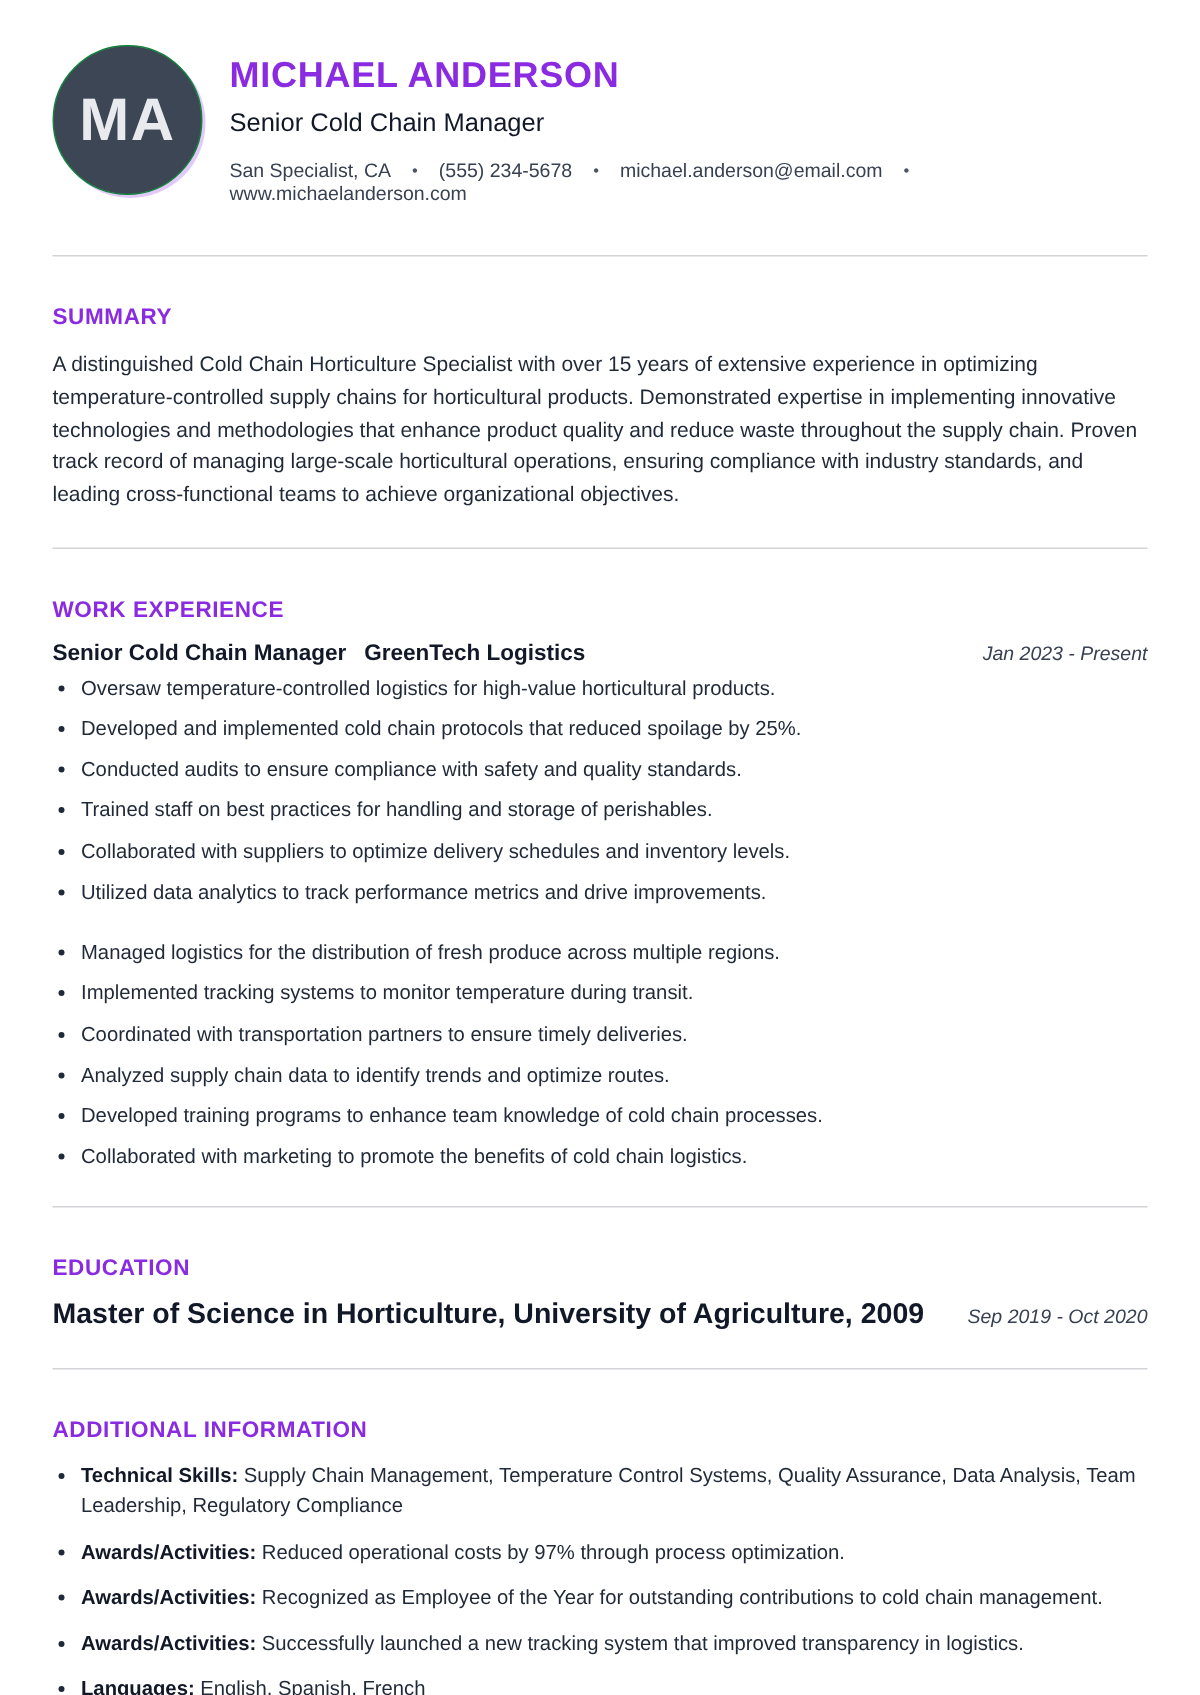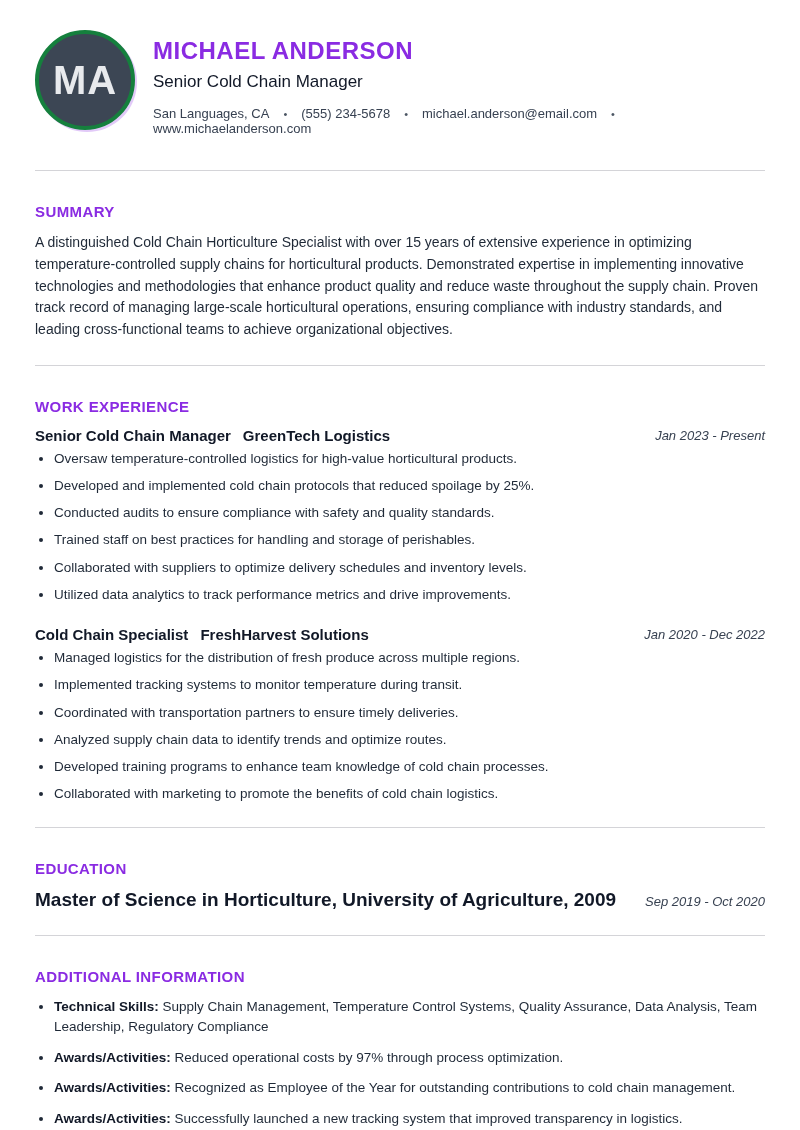--- a/index.html
+++ b/index.html
@@ -16,21 +16,21 @@
     background: #ffffff;
     padding: 30px 35px 60px 35px;
   }
 
   
   .header { display: flex; align-items: flex-start; gap: 18px; padding-bottom: 10px; }
   .avatar {
     width: 100px; height: 100px; flex: 0 0 100px;
     border-radius: 50%;
     background: #3c4654;
-    border: 4px solid #15803d;
+    border: 1px solid #15803d;
     box-shadow: 2px 2px 0 0 rgba(138,43,226,0.25);
     display: flex; align-items: center; justify-content: center;
     color: #e8eaed; font-size: 40px; font-weight: 700; letter-spacing: 1px;
   }
   .header-text { padding-top: 8px; }
   .name {
     color: #8a2be2; font-size: 24px; font-weight: 800;
     letter-spacing: 0.5px; margin: 0 0 8px 0; line-height: 1.1;
   }
   .role-title { font-size: 17px; color: #111827; margin: 0 0 14px 0; font-weight: 400; }
@@ -74,21 +74,21 @@
 <div class="page">
 
   <div class="header">
     <div class="avatar">
       <span>MA</span>
     </div>
     <div class="header-text">
       <h1 class="name">MICHAEL ANDERSON</h1>
       <p class="role-title">Senior Cold Chain Manager</p>
       <div class="contact-row">
-        <span class="contact-item">San Languages, CA</span>
+        <span class="contact-item">San Specialist, CA</span>
         <span class="contact-sep">•</span>
         <span class="contact-item">(555) 234-5678</span>
         <span class="contact-sep">•</span>
         <span class="contact-item">michael.anderson@email.com</span>
         <span class="contact-sep">•</span>
         <span class="contact-item">www.michaelanderson.com</span>
       </div>
     </div>
   </div>
 
@@ -111,26 +111,20 @@
         <li>Oversaw temperature-controlled logistics for high-value horticultural products.</li>
         <li>Developed and implemented cold chain protocols that reduced spoilage by 25%.</li>
         <li>Conducted audits to ensure compliance with safety and quality standards.</li>
         <li>Trained staff on best practices for handling and storage of perishables.</li>
         <li>Collaborated with suppliers to optimize delivery schedules and inventory levels.</li>
         <li>Utilized data analytics to track performance metrics and drive improvements.</li>
       </ul>
     </div>
 
     <div class="job">
-      <div class="job-header">
-        <span class="job-title">
-          <span>Cold Chain Specialist</span><span class="job-company">FreshHarvest Solutions</span>
-        </span>
-        <span class="job-dates">Jan 2020 - Dec 2022</span>
-      </div>
       <ul class="bullets">
         <li>Managed logistics for the distribution of fresh produce across multiple regions.</li>
         <li>Implemented tracking systems to monitor temperature during transit.</li>
         <li>Coordinated with transportation partners to ensure timely deliveries.</li>
         <li>Analyzed supply chain data to identify trends and optimize routes.</li>
         <li>Developed training programs to enhance team knowledge of cold chain processes.</li>
         <li>Collaborated with marketing to promote the benefits of cold chain logistics.</li>
       </ul>
     </div>
   </div>

